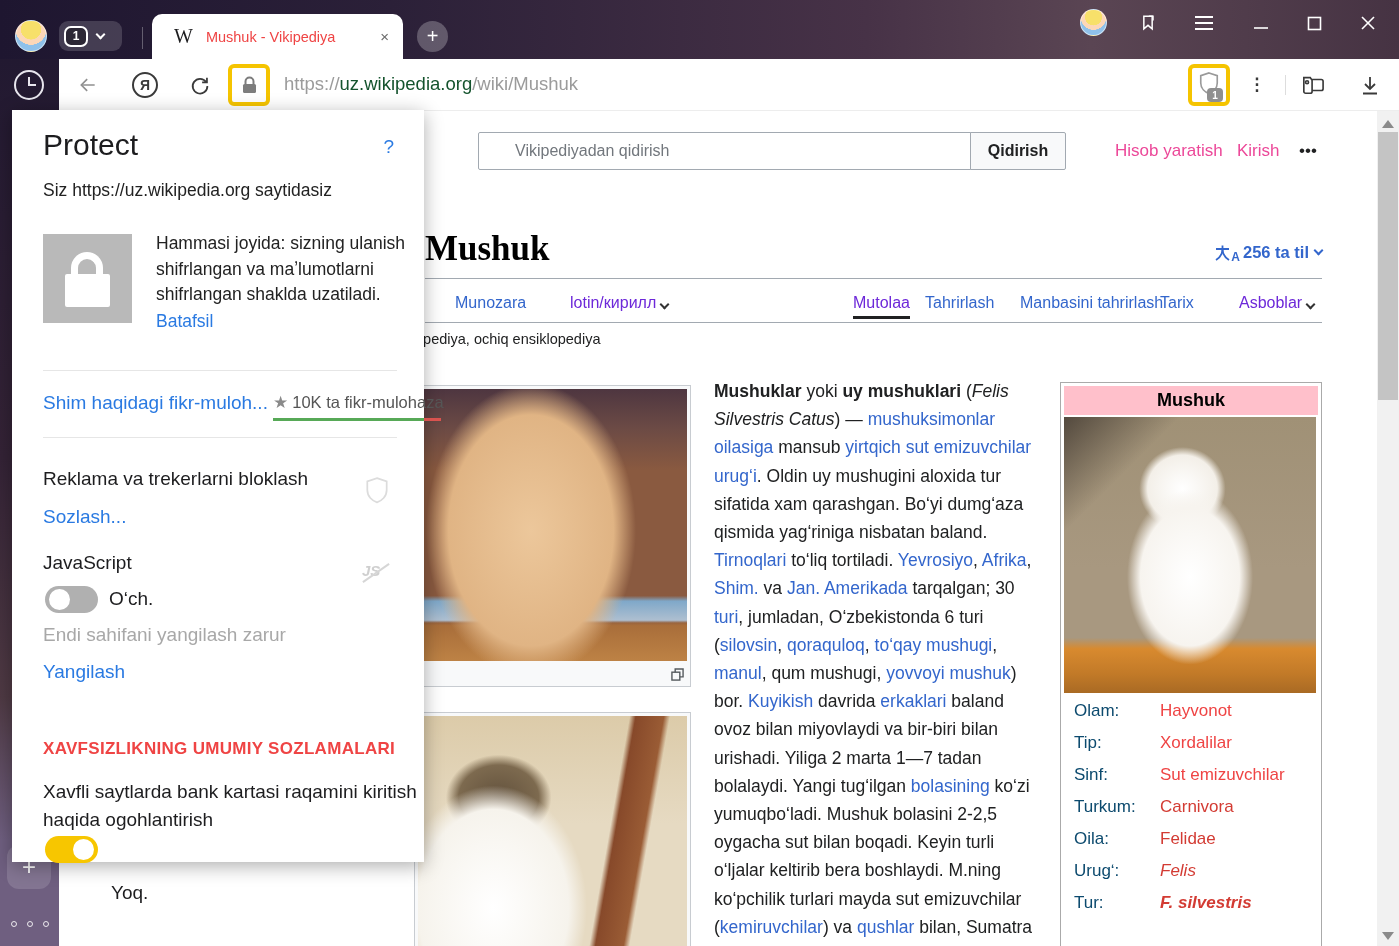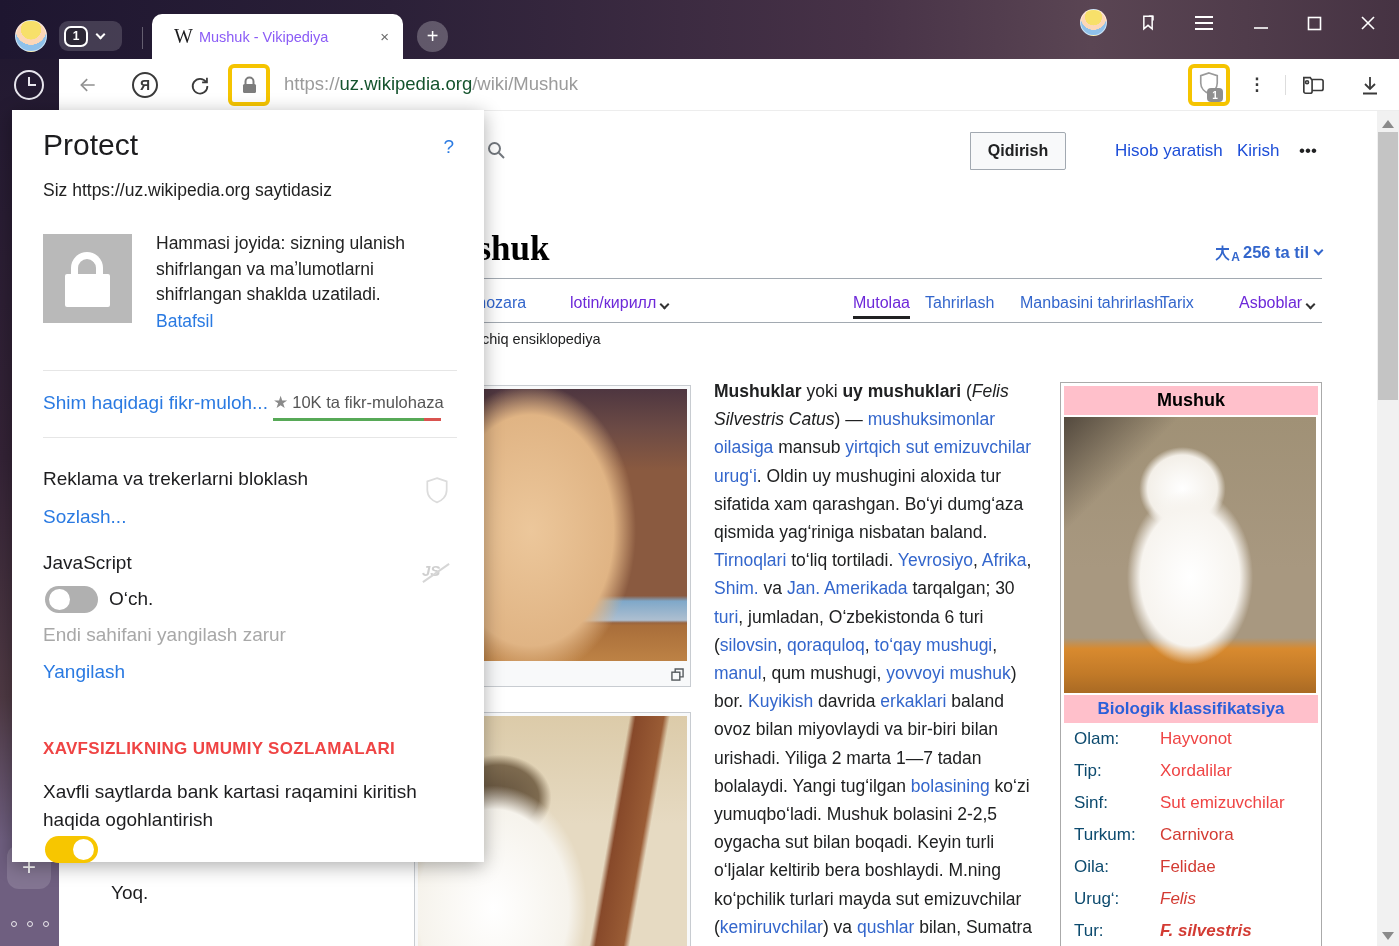--- a/index.html
+++ b/index.html
@@ -18,21 +18,21 @@
     background:rgba(255,255,255,.16); border-radius:9px; display:flex; align-items:center; }
   .tabcount { width:24px; height:21px; margin-left:5px; border:2px solid #fff; border-radius:7px;
     color:#fff; font-size:12px; font-weight:bold; display:flex; align-items:center; justify-content:center;
     background:rgba(0,0,0,.35); }
   .chev { display:inline-block; width:7px; height:7px; border-right:2px solid #fff; border-bottom:2px solid #fff;
     transform:rotate(45deg); margin:-3px 0 0 9px; }
   .tb-sep { position:absolute; left:142px; top:27px; width:1px; height:22px; background:rgba(255,255,255,.3); }
   .tab { position:absolute; left:152px; top:14px; width:251px; height:45px; background:#fff;
     border-radius:10px 10px 0 0; display:flex; align-items:center; }
   .tab-w { font-family:"Liberation Serif", serif; font-size:20px; color:#1d1d1f; margin-left:22px; }
-  .tab-title { font-size:14.5px; color:#8b5cf6; margin-left:6px; }
+  .tab-title { font-size:14.5px; color:#ef4444; margin-left:13px; }
   .tab-close { margin-left:auto; margin-right:14px; color:#6a6a6a; font-size:15px; cursor:default; }
   .newtab { position:absolute; left:417px; top:21px; width:31px; height:31px; border-radius:50%;
     background:rgba(255,255,255,.25); color:#fff; font-size:20px; font-weight:300;
     display:flex; align-items:center; justify-content:center; }
   .tb-ico { position:absolute; top:9px; width:28px; height:28px; display:flex; align-items:center; justify-content:center; }
   .winbtn { position:absolute; top:9px; width:30px; height:28px; display:flex; align-items:center; justify-content:center; }
 
   
   .sidebar { position:absolute; left:0; top:59px; width:59px; height:887px;
     background:linear-gradient(180deg,#221931 0%,#342336 45%,#4f3a44 72%,#6f5f80 88%,#6f5f80 100%); }
@@ -66,21 +66,21 @@
   
   .page { position:absolute; left:0; top:52px; width:1340px; height:835px; background:#fff; overflow:hidden; }
   .wp-search { position:absolute; left:419px; top:21px; width:493px; height:38px;
     border:1px solid #a2a9b1; border-radius:2px 0 0 2px; padding:0 8px 0 36px; font-size:16px; color:#202122;
     font-family:"Liberation Sans", sans-serif; }
   .wp-search::placeholder { color:#72777d; }
   .wp-search-ico { position:absolute; left:428px; top:30px; }
   .wp-search-btn { position:absolute; left:911px; top:21px; width:96px; height:38px; background:#f8f9fa;
     border:1px solid #a2a9b1; border-radius:0 2px 2px 0; font-weight:bold; font-size:16px; color:#202122;
     font-family:"Liberation Sans", sans-serif; }
-  .wp-hdr-link { position:absolute; top:30px; color:#1d4ed8; font-size:17px; white-space:nowrap; }
+  .wp-hdr-link { position:absolute; top:30px; color:#ec4899; font-size:17px; white-space:nowrap; }
   .wp-title { position:absolute; left:366px; top:118px; font-family:"Liberation Serif", serif;
     font-size:35px; color:#000; }
   .wp-lang { position:absolute; right:77px; top:132px; color:#3366cc; font-weight:bold; font-size:16.5px;
     display:flex; align-items:center; gap:6px; }
   .chev-b { display:inline-block; width:7px; height:7px; border-right:2px solid #3366cc; border-bottom:2px solid #3366cc;
     transform:rotate(45deg); margin-top:-4px; }
   .chev-d { display:inline-block; width:7px; height:7px; border-right:2px solid #333; border-bottom:2px solid #333;
     transform:rotate(45deg); margin-top:-4px; margin-left:5px; }
   .wp-rule  { position:absolute; left:366px; top:167px; width:897px; height:1px; background:#a2a9b1; }
   .wp-rule2 { position:absolute; left:366px; top:211px; width:897px; height:1px; background:#a2a9b1; }
@@ -130,21 +130,21 @@
 
   
   .scrollbar { position:absolute; right:0; top:0; width:22px; height:835px; background:#f1f1f1; }
   .sb-up { position:absolute; left:5px; top:9px; width:0; height:0;
     border-left:6px solid transparent; border-right:6px solid transparent; border-bottom:8px solid #8a8a8a; }
   .sb-dn { position:absolute; left:5px; bottom:6px; width:0; height:0;
     border-left:6px solid transparent; border-right:6px solid transparent; border-top:8px solid #8a8a8a; }
   .sb-thumb { position:absolute; left:1px; top:21px; width:20px; height:268px; background:#c4c4c4; }
 
   
-  .protect { position:absolute; left:12px; top:110px; width:472px; height:752px; background:#fff;
+  .protect { position:absolute; left:12px; top:110px; width:412px; height:752px; background:#fff;
     box-shadow:0 4px 18px rgba(0,0,0,.32); z-index:50; }
   .p-title { position:absolute; left:31px; top:18px; font-size:30px; color:#1d1d1f; }
   .p-help { position:absolute; right:30px; top:26px; font-size:19px; color:#2a7ae2; }
   .p-site { position:absolute; left:31px; top:70px; font-size:17.5px; color:#222; }
   .p-locksq { position:absolute; left:31px; top:124px; width:89px; height:89px; background:#b9b9b9; }
   .p-locksq .shackle { position:absolute; left:28px; top:18px; width:32px; height:26px;
     border:7px solid #fff; border-bottom:none; border-radius:16px 16px 0 0; }
   .p-locksq .lockbody { position:absolute; left:22px; top:40px; width:45px; height:33px; background:#fff; border-radius:2px; }
   .p-status { position:absolute; left:144px; top:121px; width:300px; font-size:17.5px; line-height:25.5px; color:#222; }
   .p-link { color:#2a7ae2; }
@@ -285,20 +285,21 @@
     </div>
   </div>
 
   <div class="page">
     <div class="wp-search-ico">
       <svg width="18" height="18" viewBox="0 0 18 18" fill="none" stroke="#72777d" stroke-width="2">
         <circle cx="7.5" cy="7.5" r="5.5"></circle>
           <line x1="11.8" y1="11.8" x2="17" y2="17"></line>
         </svg>
     </div>
+    <input class="wp-search" placeholder="Vikipediyadan qidirish" style="">
     <button class="wp-search-btn">Qidirish</button>
     <a class="wp-hdr-link" style="left:1056px">Hisob yaratish</a>
     <a class="wp-hdr-link" style="left:1178px">Kirish</a>
     <a class="wp-hdr-link" style="left:1240px;color:#202122">•••</a>
 
     <h1 class="wp-title">Mushuk</h1>
     <div class="wp-lang">
       <span style="position:relative;width:22px;height:18px">
         <svg width="15" height="16" viewBox="0 0 15 16" fill="none" stroke="#3366cc" stroke-width="1.8" style="position:absolute;left:0;top:1px">
           <line x1="7.5" y1="0.5" x2="7.5" y2="3"></line>
@@ -340,21 +341,20 @@
     </figure>
     <figure class="thumb" style="top:601px;height:260px">
       <div class="thumb-img cat2"></div>
     </figure>
 
     <p class="wp-text"><span class="rt-b">Mushuklar</span><span> yoki </span><span class="rt-b">uy mushuklari</span><span> (</span><span class="rt-i">Felis Silvestris Catus</span><span>) — </span><span class="rt-l">mushuksimonlar oilasiga</span><span> mansub </span><span class="rt-l">yirtqich sut emizuvchilar urugʻi</span><span>. Oldin uy mushugini aloxida tur sifatida xam qarashgan. Boʻyi dumgʻaza qismida yagʻriniga nisbatan baland. </span><span class="rt-l">Tirnoqlari</span><span> toʻliq tortiladi. </span><span class="rt-l">Yevrosiyo</span><span>, </span><span class="rt-l">Afrika</span><span>, </span><span class="rt-l">Shim.</span><span> va </span><span class="rt-l">Jan. Amerikada</span><span> tarqalgan; 30 </span><span class="rt-l">turi</span><span>, jumladan, Oʻzbekistonda 6 turi (</span><span class="rt-l">silovsin</span><span>, </span><span class="rt-l">qoraquloq</span><span>, </span><span class="rt-l">toʻqay mushugi</span><span>, </span><span class="rt-l">manul</span><span>, qum mushugi, </span><span class="rt-l">yovvoyi mushuk</span><span>) bor. </span><span class="rt-l">Kuyikish</span><span> davrida </span><span class="rt-l">erkaklari</span><span> baland ovoz bilan miyovlaydi va bir-biri bilan urishadi. Yiliga 2 marta 1—7 tadan bolalaydi. Yangi tugʻilgan </span><span class="rt-l">bolasining</span><span> koʻzi yumuqboʻladi. Mushuk bolasini 2-2,5 oygacha sut bilan boqadi. Keyin turli oʻljalar keltirib bera boshlaydi. M.ning koʻpchilik turlari mayda sut emizuvchilar (</span><span class="rt-l">kemiruvchilar</span><span>) va </span><span class="rt-l">qushlar</span><span> bilan, Sumatra M.i oʻsimliklar mevasi, baliqchi M.</span></p>
 
     <div class="infobox">
       <div class="ib-bar ib-title">Mushuk</div>
       <div class="ib-img"></div>
-      <div class="ib-bar ib-section">Biologik klassifikatsiya</div>
       <div class="ib-row">
         <span class="ib-label">Olam:</span>
         <a class="v-blue">Hayvonot</a>
         </div>
       <div class="ib-row">
         <span class="ib-label">Tip:</span>
         <a class="v-blue">Xordalilar</a>
         </div>
       <div class="ib-row">
         <span class="ib-label">Sinf:</span>

